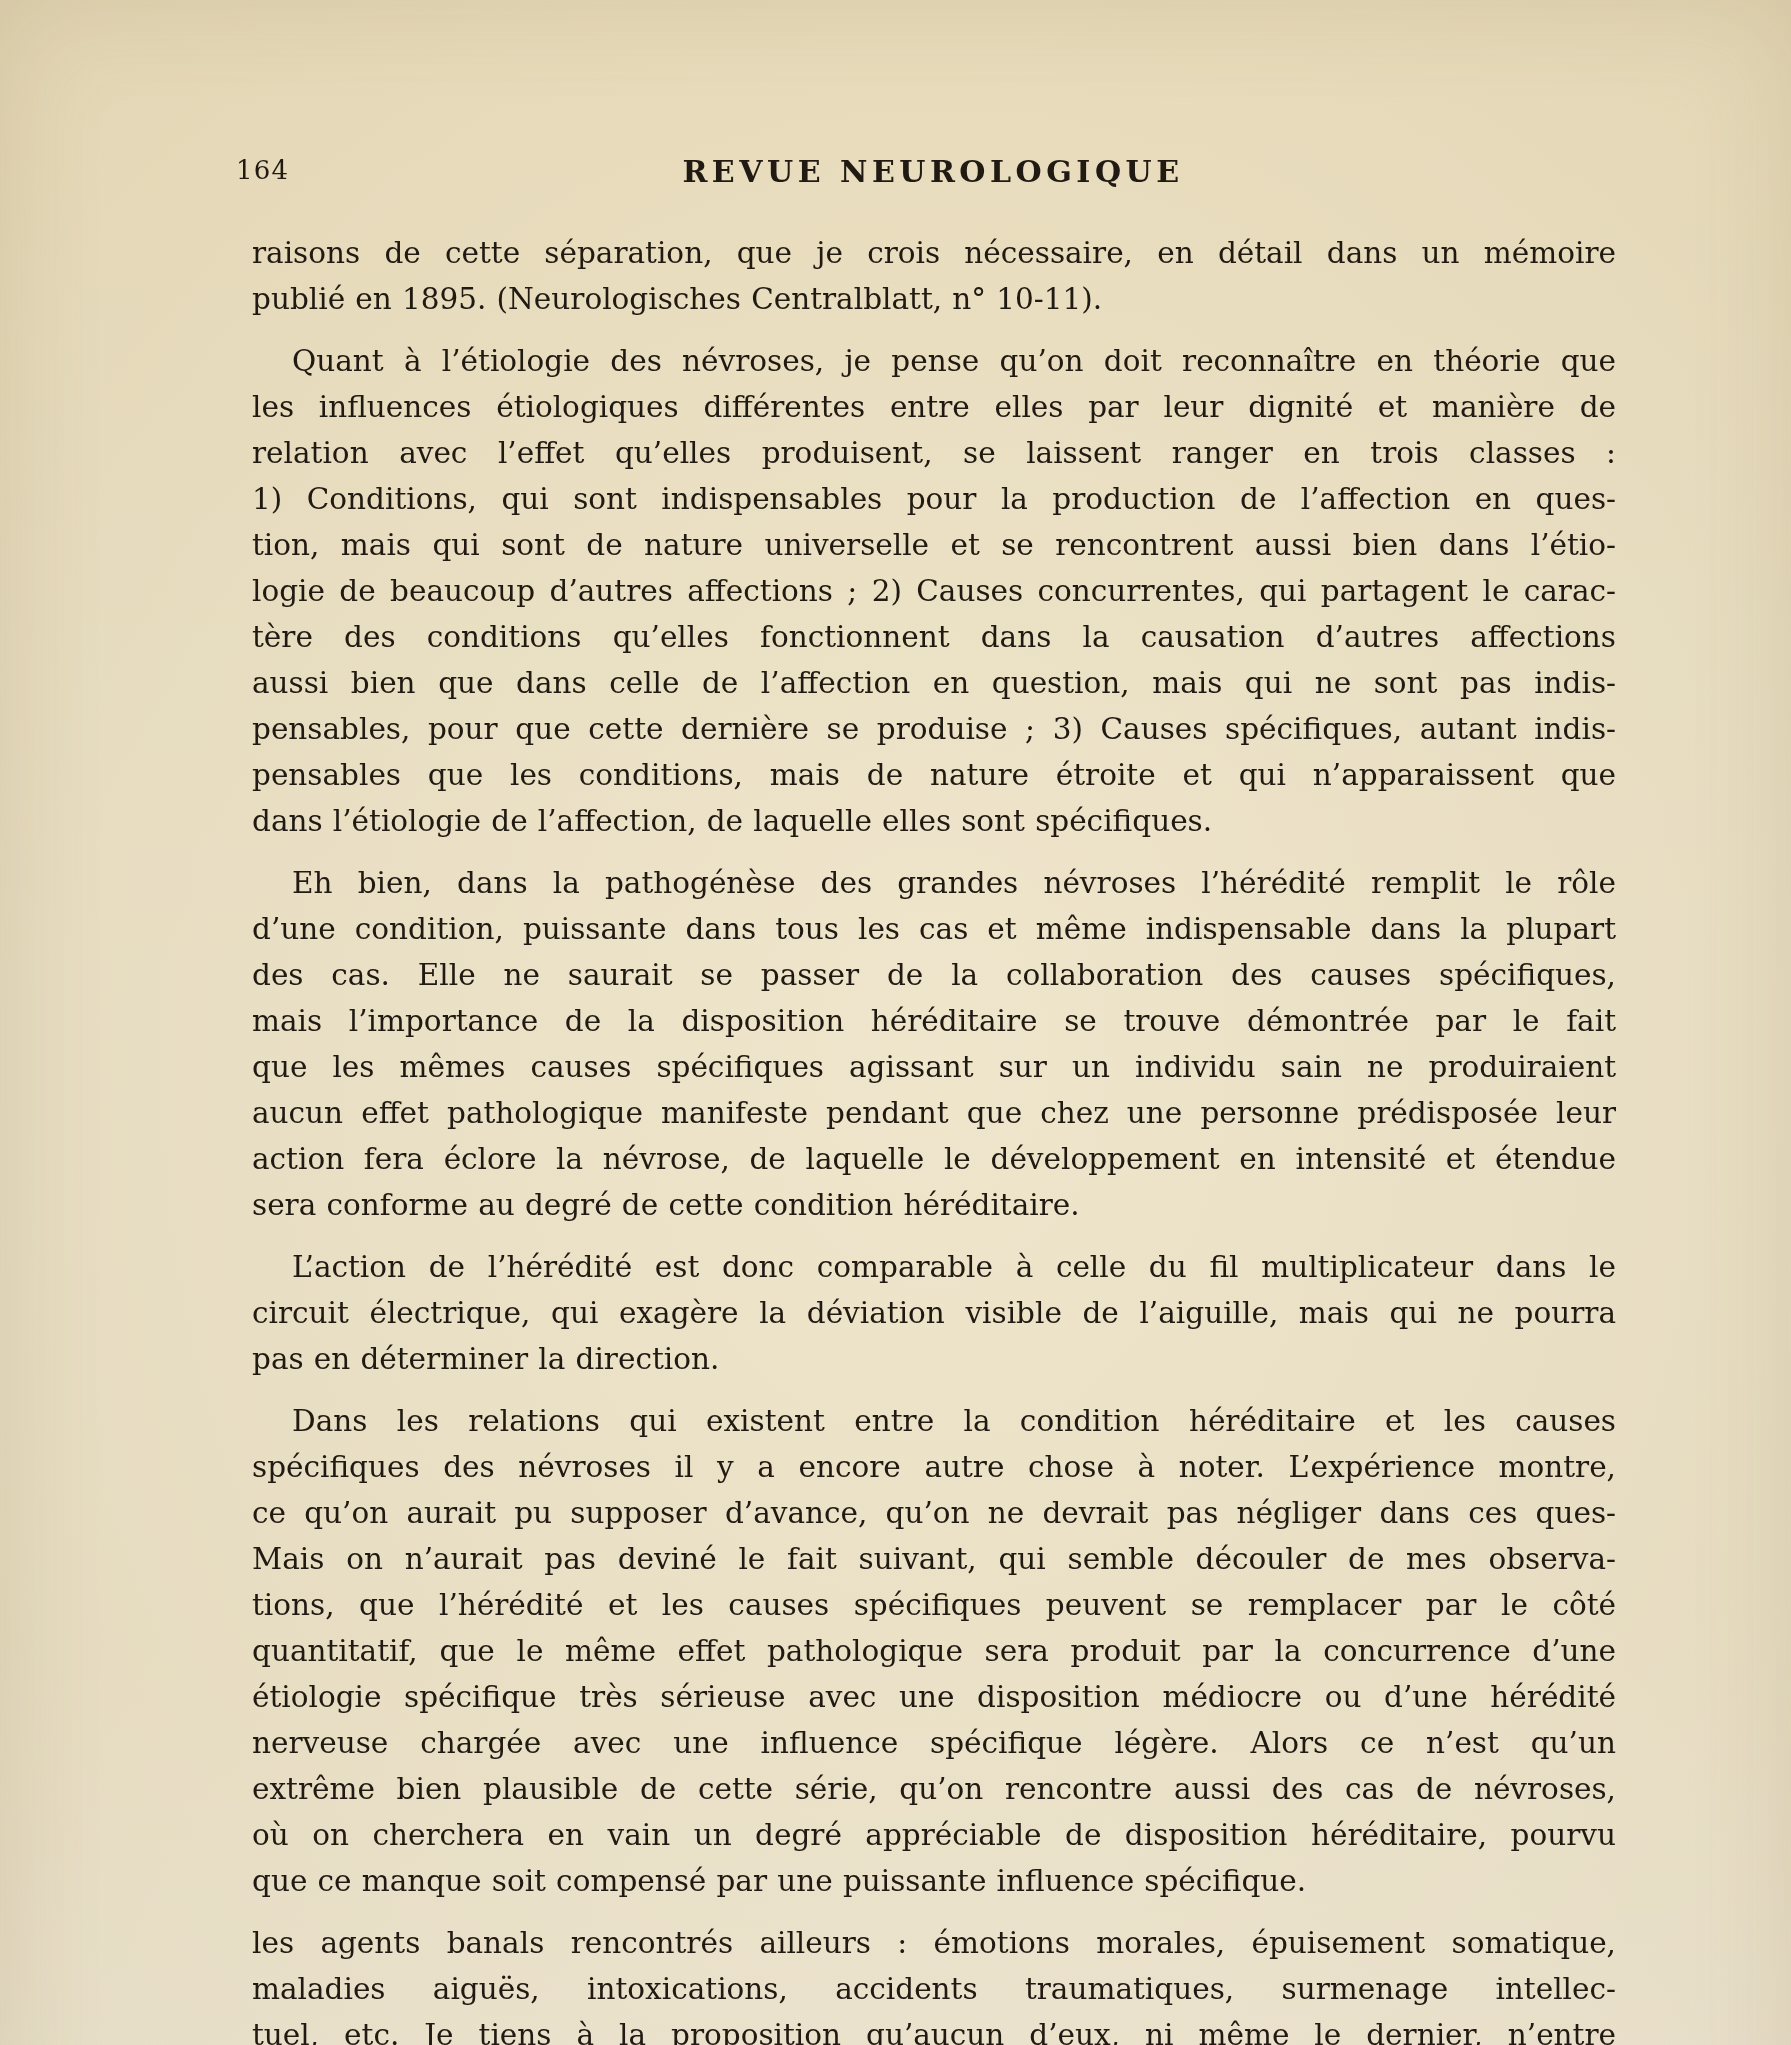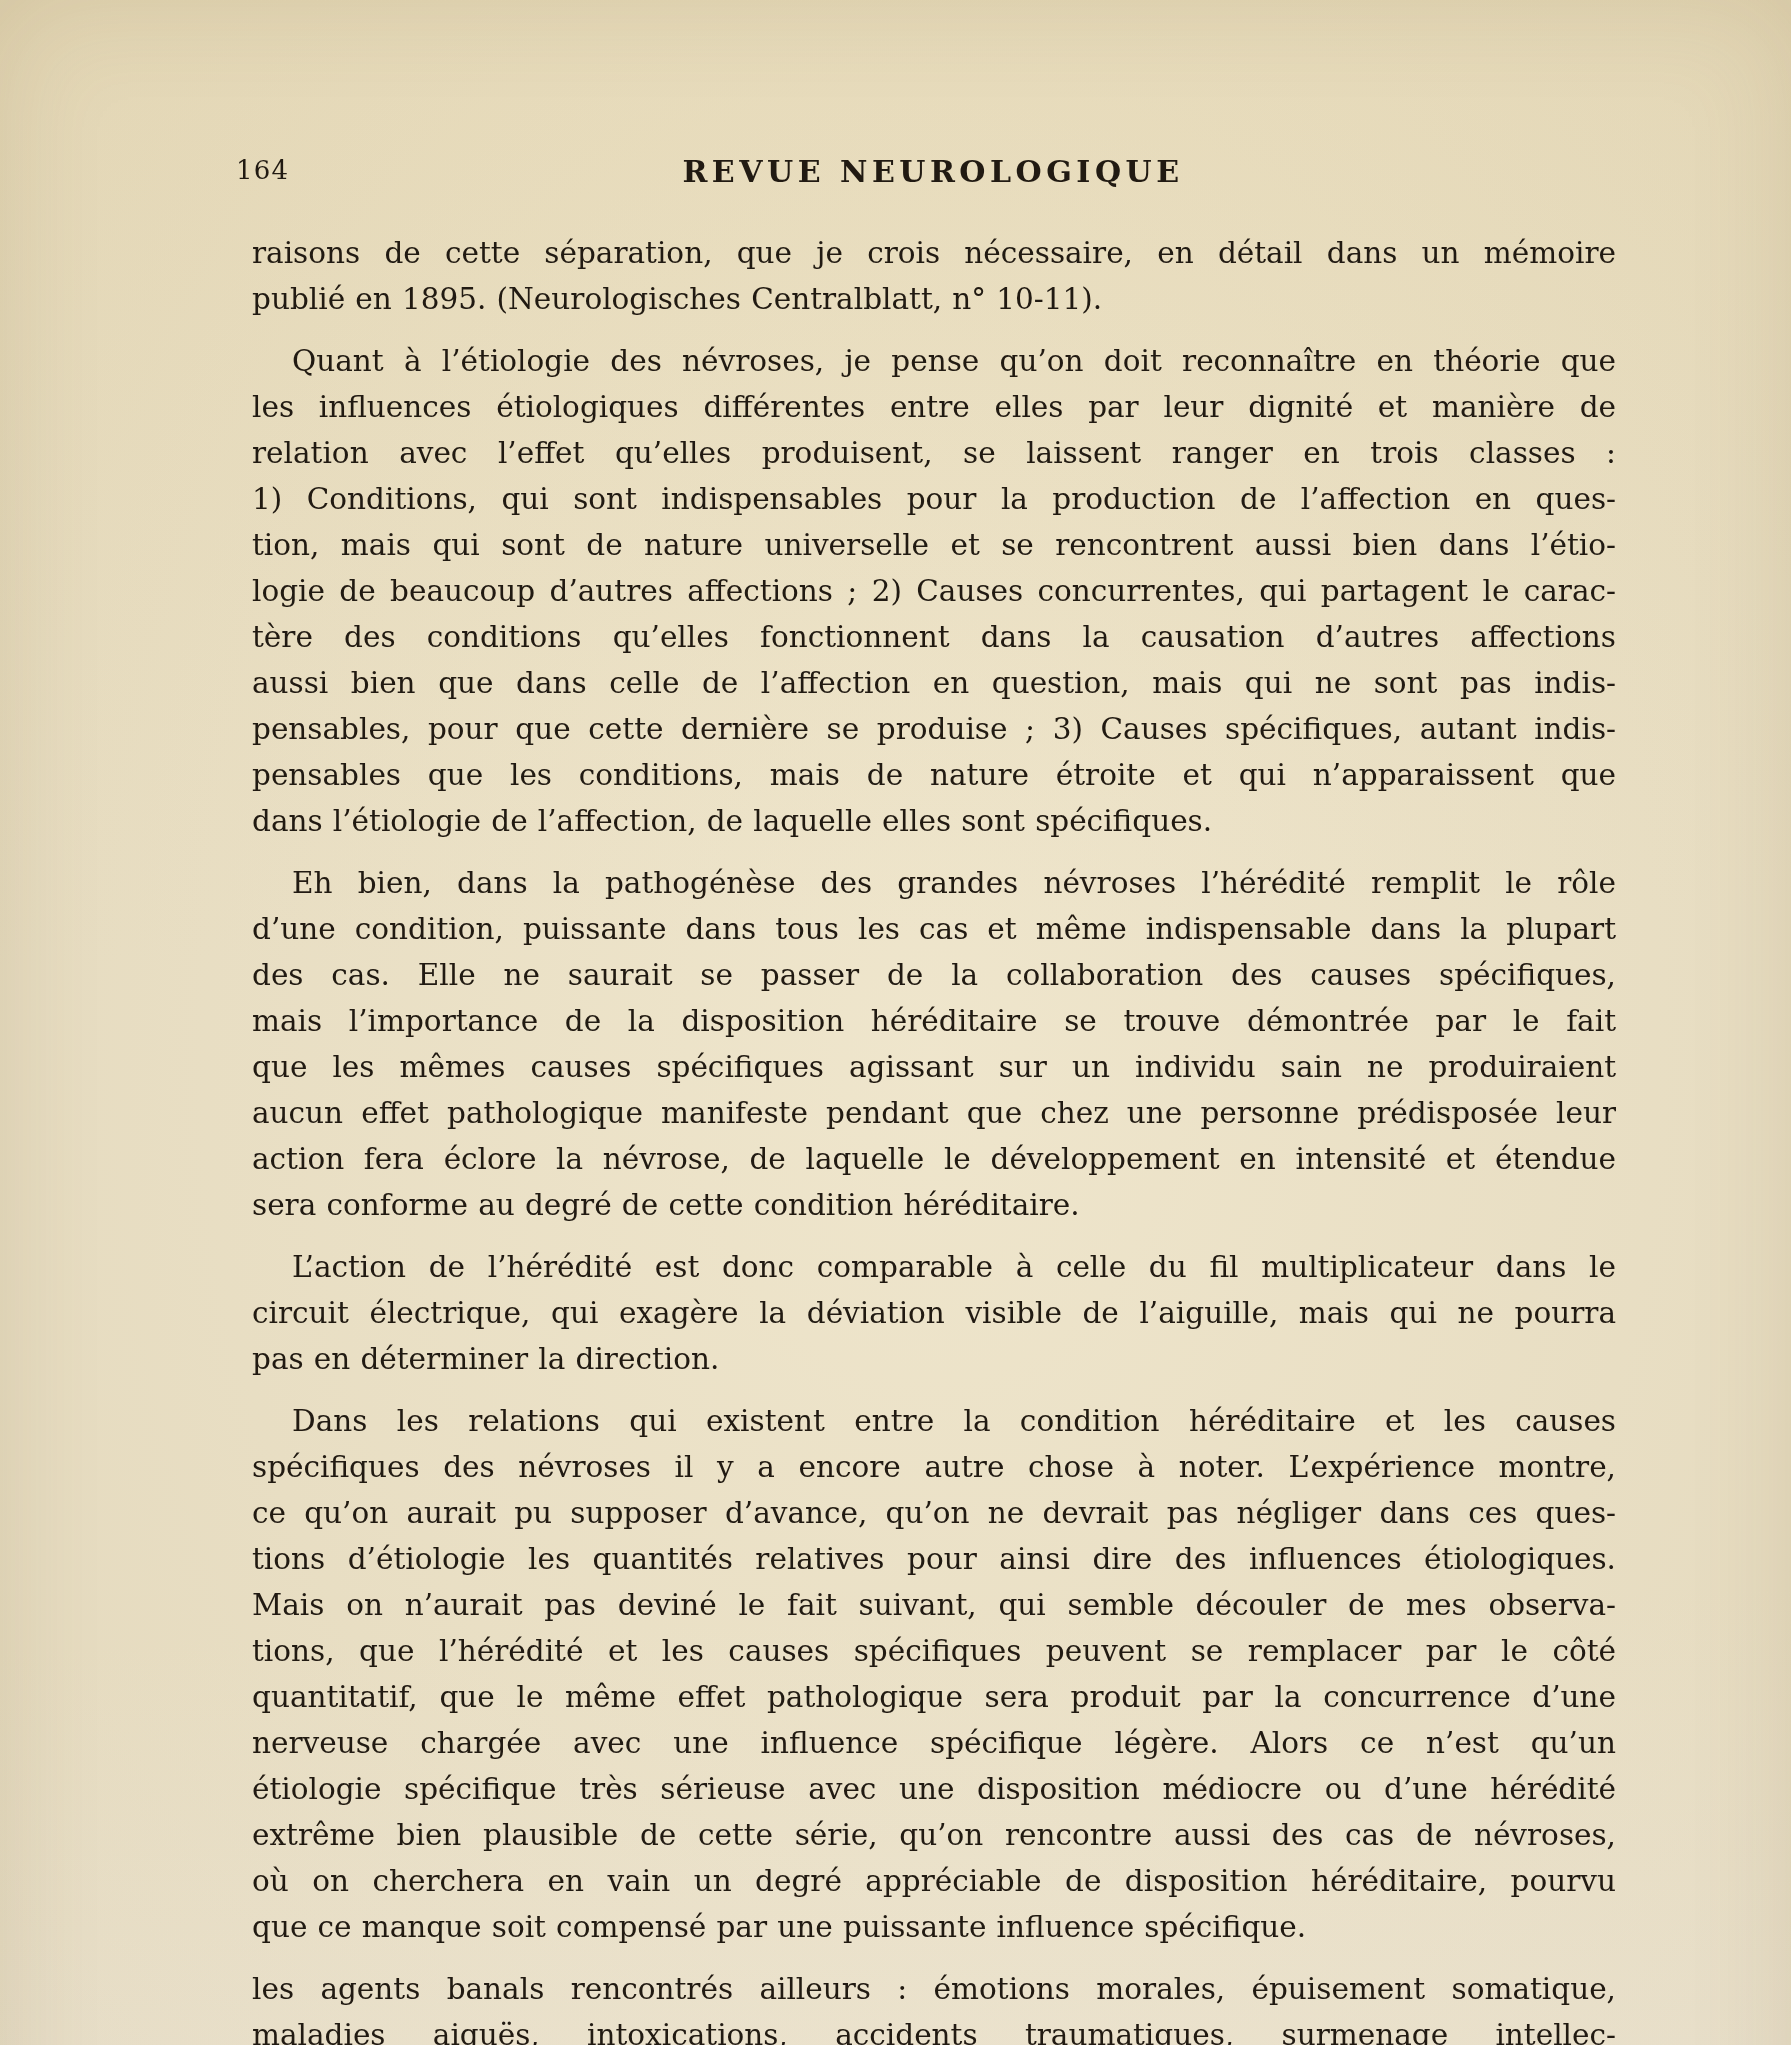--- a/index.html
+++ b/index.html
@@ -75,26 +75,25 @@
       </div>
       <div class="para">
         <div class="line ind"><span>L’action de l’hérédité est donc comparable à celle du fil multiplicateur dans le</span></div>
         <div class="line"><span>circuit électrique, qui exagère la déviation visible de l’aiguille, mais qui ne pourra</span></div>
         <div class="line end"><span>pas en déterminer la direction.</span></div>
       </div>
       <div class="para">
         <div class="line ind"><span>Dans les relations qui existent entre la condition héréditaire et les causes</span></div>
         <div class="line"><span>spécifiques des névroses il y a encore autre chose à noter. L’expérience montre,</span></div>
         <div class="line"><span>ce qu’on aurait pu supposer d’avance, qu’on ne devrait pas négliger dans ces ques-</span></div>
-        <div class="line"><span>tions d’étiologie les quantités relatives pour ainsi dire des influences étiologiques.</span></div>
         <div class="line"><span>Mais on n’aurait pas deviné le fait suivant, qui semble découler de mes observa-</span></div>
         <div class="line"><span>tions, que l’hérédité et les causes spécifiques peuvent se remplacer par le côté</span></div>
         <div class="line"><span>quantitatif, que le même effet pathologique sera produit par la concurrence d’une</span></div>
+        <div class="line"><span>étiologie spécifique très sérieuse avec une disposition médiocre ou d’une hérédité</span></div>
         <div class="line"><span>nerveuse chargée avec une influence spécifique légère. Alors ce n’est qu’un</span></div>
-        <div class="line"><span>étiologie spécifique très sérieuse avec une disposition médiocre ou d’une hérédité</span></div>
         <div class="line"><span>extrême bien plausible de cette série, qu’on rencontre aussi des cas de névroses,</span></div>
         <div class="line"><span>où on cherchera en vain un degré appréciable de disposition héréditaire, pourvu</span></div>
         <div class="line end"><span>que ce manque soit compensé par une puissante influence spécifique.</span></div>
       </div>
       <div class="para">
         <div class="line"><span>les agents banals rencontrés ailleurs : émotions morales, épuisement somatique,</span></div>
         <div class="line"><span>maladies aiguës, intoxications, accidents traumatiques, surmenage intellec-</span></div>
         <div class="line"><span>tuel, etc. Je tiens à la proposition qu’aucun d’eux, ni même le dernier, n’entre</span></div>
       </div>
     </div>

